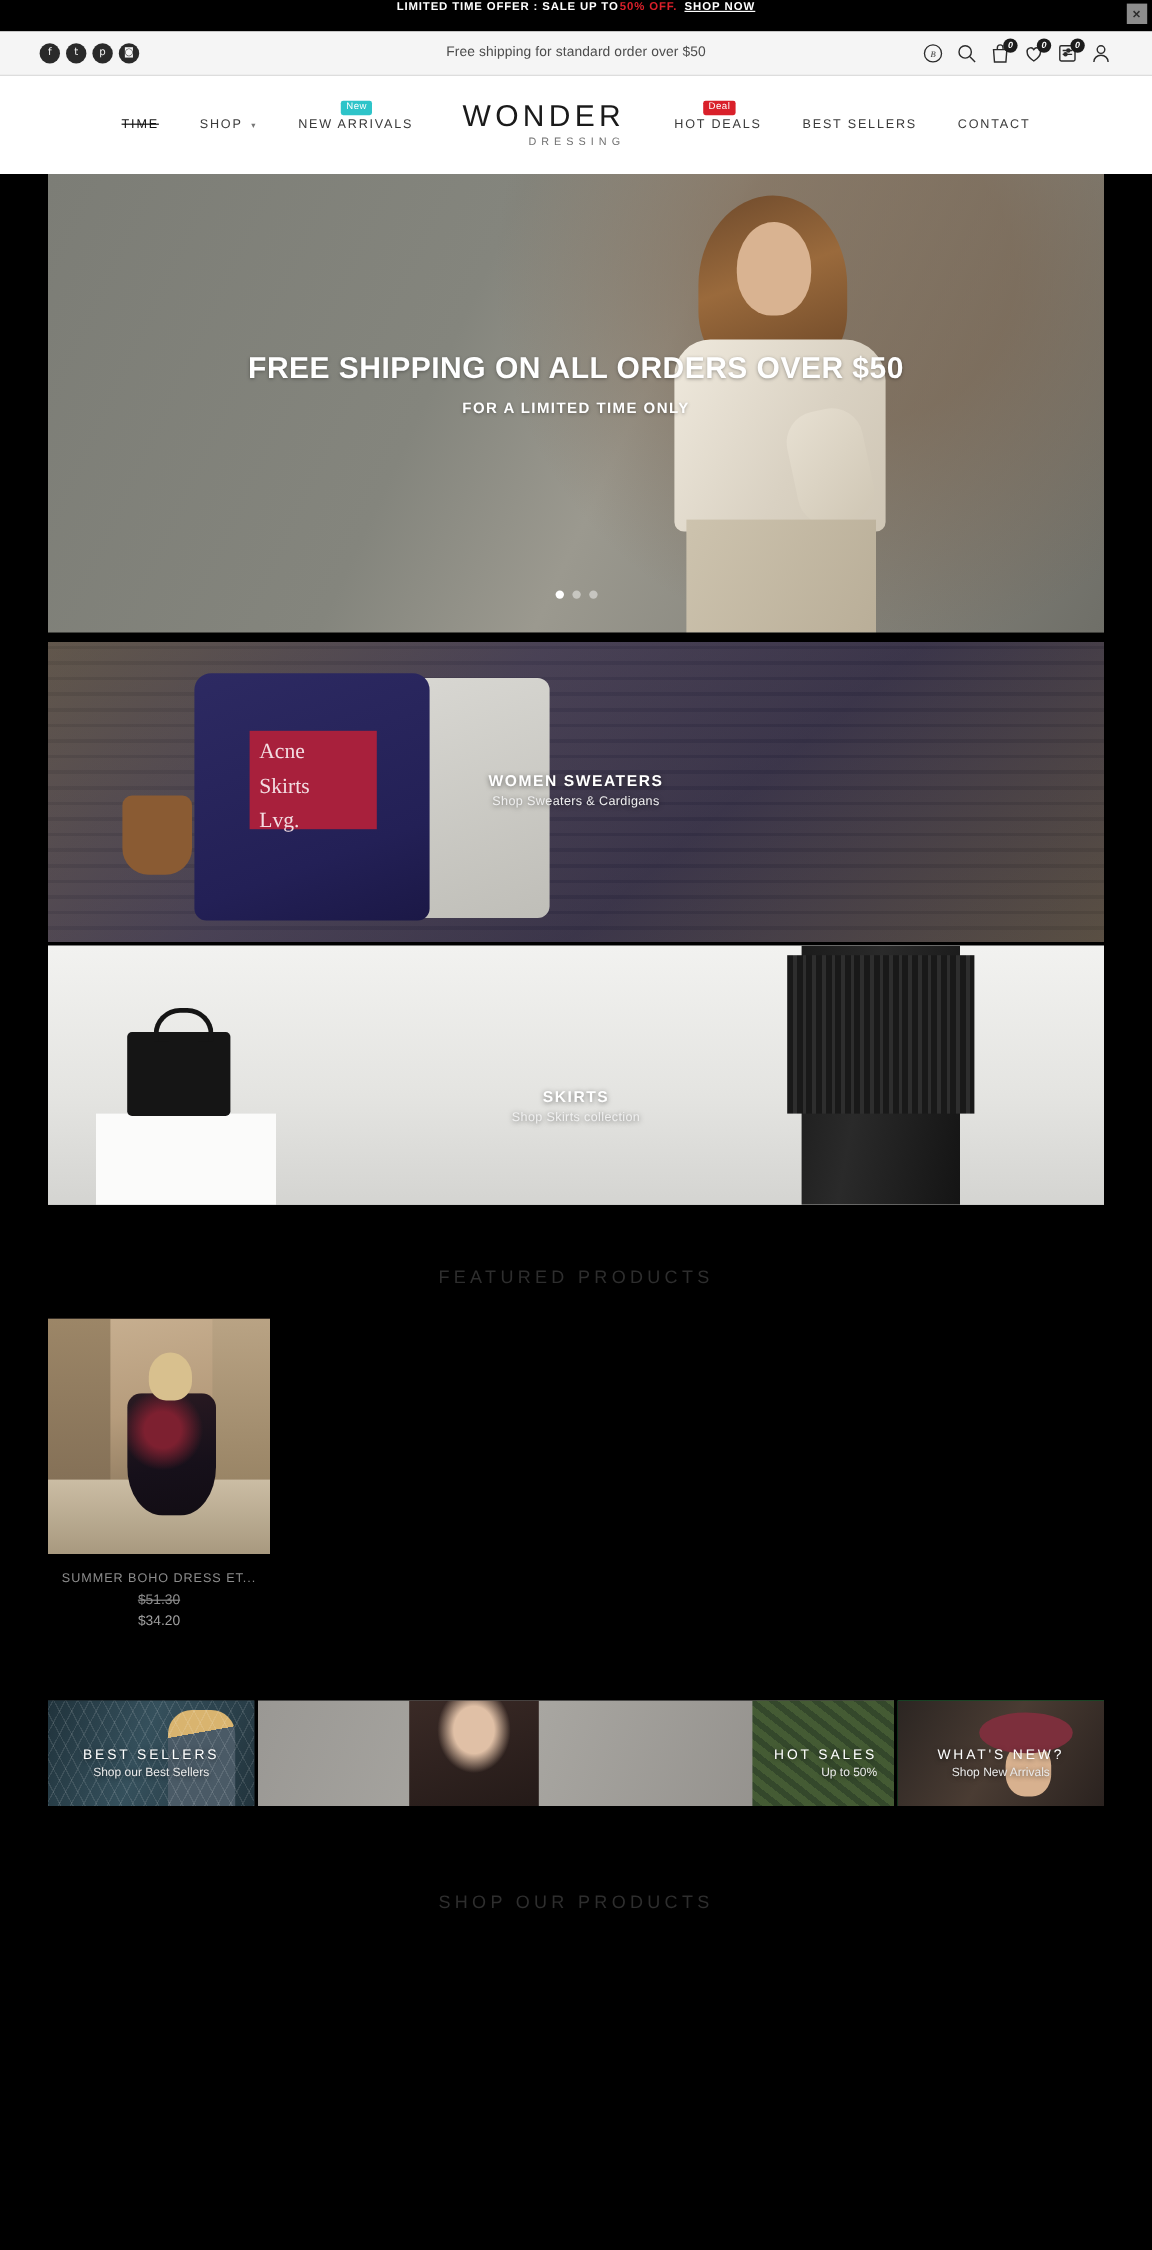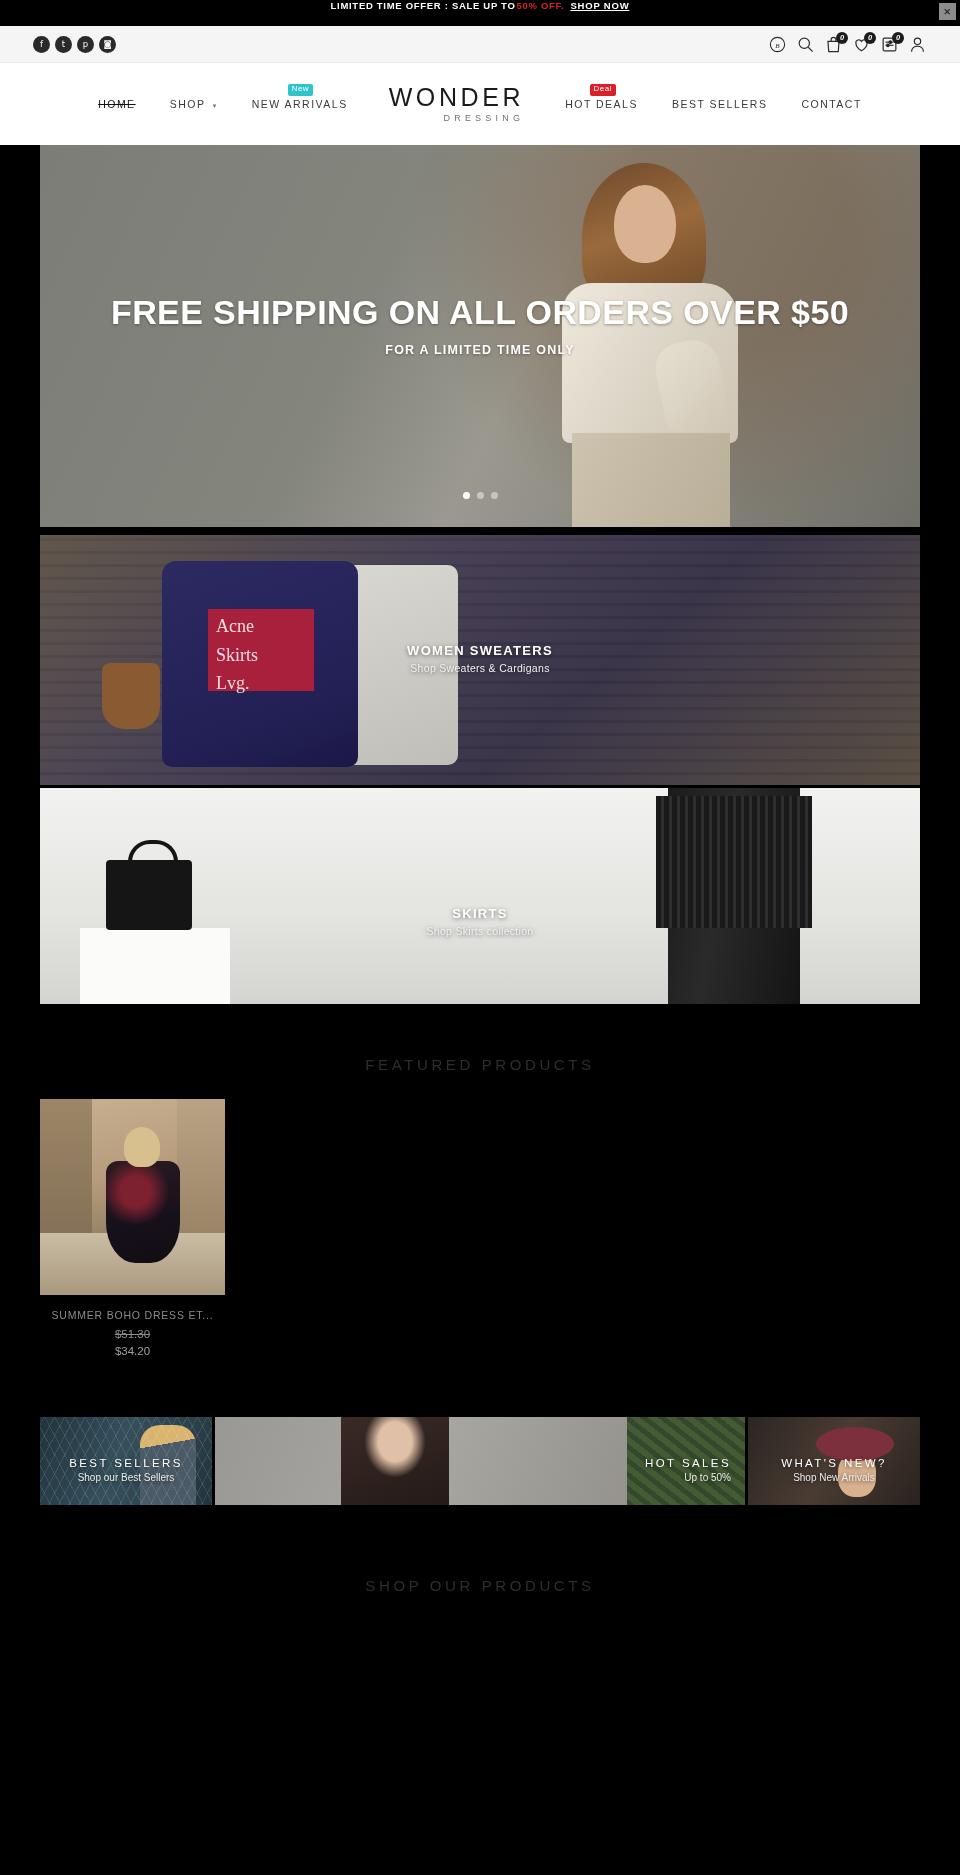--- a/index.html
+++ b/index.html
@@ -204,21 +204,21 @@
     transform: rotate(-12deg);
   }
   .hero-text {
     position: absolute;
     left: 0; right: 0; top: 148px;
     text-align: center;
     z-index: 3;
   }
   .hero-h1 {
     color: #fff;
-    font-size: 34px;
+    font-size: 25px;
     font-weight: 700;
     letter-spacing: .4px;
     text-shadow: 0 1px 3px rgba(0,0,0,.35);
   }
   .hero-h2 {
     color: #fff;
     font-size: 12.5px;
     font-weight: 700;
     letter-spacing: 1.2px;
     margin-top: 11px;
@@ -576,20 +576,21 @@
 </div>
 
 <div class="util-bar">
   <div class="social">
     <span class="s-ico">f</span>
     <span class="s-ico">t</span>
     <span class="s-ico">p</span>
     <span class="s-ico">◙</span>
   </div>
 
+  <div class="util-center">Free shipping for standard order over $50</div>
 
   <div class="util-right">
     <span class="u-ico">
       <svg viewBox="0 0 24 24" fill="none" stroke="currentColor" stroke-width="1.4">
         <circle cx="12" cy="12" r="9"></circle>
         <text x="12" y="16" font-size="9" font-style="italic" text-anchor="middle" fill="currentColor" stroke="none" font-family="Liberation Serif, serif">B</text>
       </svg>
     </span>
     <span class="u-ico">
       <svg viewBox="0 0 24 24" fill="none" stroke="currentColor" stroke-width="1.5">
@@ -625,21 +626,21 @@
         <circle cx="12" cy="8" r="4"></circle>
           <path d="M4.5 21c0-4.2 3.4-7 7.5-7s7.5 2.8 7.5 7"></path>
       </svg>
     </span>
   </div>
 </div>
 
 <nav class="main-nav">
   <ul class="nav-list">
     <li class="nav-item active">
-      <span>HOME</span>
+      <span>TIME</span>
     </li>
     <li class="nav-item">
       <span>SHOP</span>
       <span class="caret">▾</span>
     </li>
     <li class="nav-item">
       <span class="nav-badge new">New</span>
       <span>NEW ARRIVALS</span>
     </li>
 

